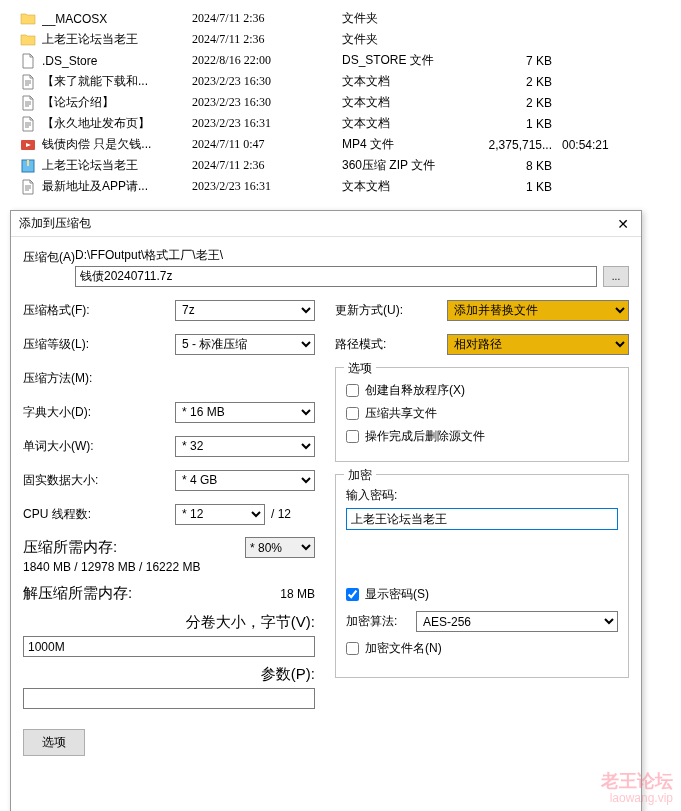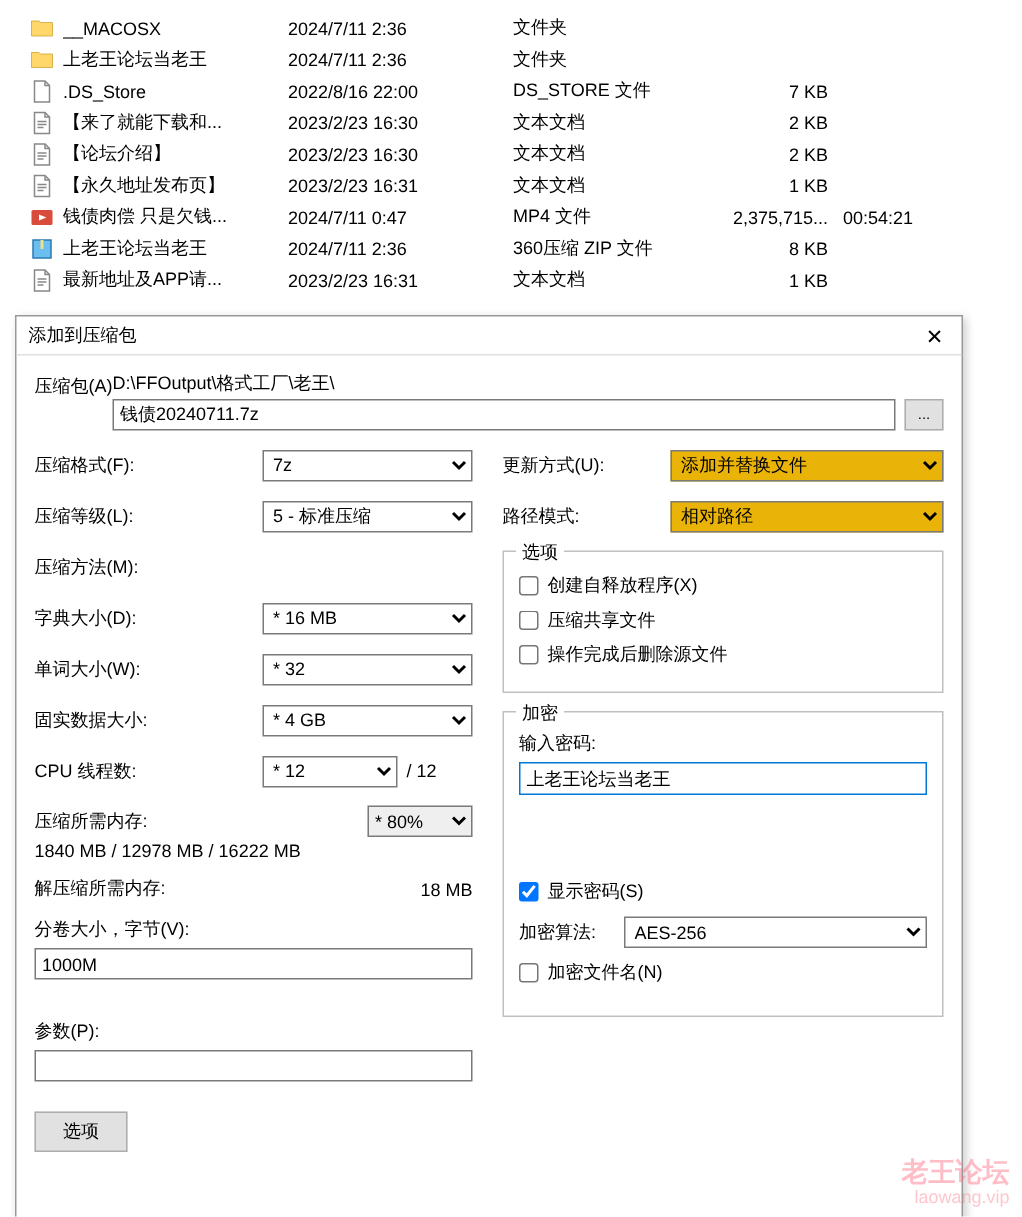--- a/index.html
+++ b/index.html
@@ -3,21 +3,21 @@
 <meta charset="utf-8">
 <style>
   * { box-sizing: border-box; margin: 0; padding: 0; }
   body { font-family: "Microsoft YaHei", "Segoe UI", sans-serif; font-size: 12px; background: #fff; width: 681px; height: 811px; overflow: hidden; position: relative; }
   
   
   .file-list { padding: 8px 12px 0 20px; }
   .file-row { display: flex; align-items: center; height: 21px; padding: 0; }
   .file-icon { width: 16px; height: 16px; margin-right: 6px; flex-shrink: 0; display: inline-flex; align-items: center; justify-content: center; }
   .file-name { width: 150px; overflow: hidden; text-overflow: ellipsis; white-space: nowrap; }
-  .file-date { width: 150px; }
+  .file-date { width: 150px; font-family: Liberation Serif, serif; }
   .file-type { width: 130px; }
   .file-size { width: 90px; text-align: right; padding-right: 10px; }
   .file-dur { width: 70px; }
   
   
   .dialog { position: absolute; left: 10px; top: 210px; width: 632px; height: 690px; background: #fff; border: 1px solid #999; box-shadow: 2px 2px 6px rgba(0,0,0,0.2); }
   .dialog-title { display: flex; justify-content: space-between; align-items: center; padding: 4px 8px; height: 26px; border-bottom: 1px solid #e0e0e0; font-size: 12px; }
   .dialog-close { width: 20px; height: 20px; display: flex; align-items: center; justify-content: center; cursor: pointer; font-size: 14px; }
   .dialog-body { padding: 10px 12px; }
   
@@ -33,21 +33,21 @@
   .col-right { flex: 1; }
   
   .form-row { display: flex; align-items: center; margin-bottom: 12px; height: 22px; }
   .form-label { width: 152px; font-size: 12px; }
   .form-select { flex: 1; border: 1px solid #7a7a7a; padding: 1px 2px; font-size: 12px; height: 21px; background: #fff; }
   .form-select-short { width: 90px; border: 1px solid #7a7a7a; padding: 1px 2px; font-size: 12px; height: 21px; background: #fff; }
   .suffix-text { margin-left: 6px; font-size: 12px; }
   
   .mem-row { margin-bottom: 10px; }
   .mem-row-flex { display: flex; justify-content: space-between; align-items: center; margin-bottom: 2px; }
-  .mem-label { font-size: 12px; }
+  .mem-label { font-size: 15px; text-align: right; }
   .mem-value { font-size: 12px; text-align: right; }
   
   .full-input { width: 100%; border: 1px solid #7a7a7a; padding: 2px 4px; font-size: 12px; height: 21px; margin-top: 4px; }
   
   .options-btn { padding: 4px 18px; border: 1px solid #adadad; background: #e1e1e1; cursor: pointer; font-size: 12px; margin-top: 10px; }
   
   .right-row { display: flex; align-items: center; margin-bottom: 12px; height: 22px; }
   .right-label { width: 112px; font-size: 12px; }
   .right-select { flex: 1; border: 1px solid #7a7a7a; padding: 1px 2px; font-size: 12px; height: 21px; background: #eab308; }
   
@@ -249,21 +249,21 @@
           </div>
           <div class="mem-value" style="text-align:left">1840 MB / 12978 MB / 16222 MB</div>
         </div>
         <div class="mem-row">
           <div class="mem-row-flex">
             <span class="mem-label">解压缩所需内存:</span>
             <span class="mem-value">18 MB</span>
           </div>
         </div>
         
-        <div style="margin-bottom:26px">
+        <div style="margin-bottom:8px">
           <div class="mem-label">分卷大小，字节(V):</div>
           <input class="full-input" style="width: 100%;" value="1000M">
         </div>
         <div style="margin-bottom:10px">
           <div class="mem-label">参数(P):</div>
           <input class="full-input" value="" style="">
         </div>
         <button class="options-btn">选项</button>
       </div>
 

